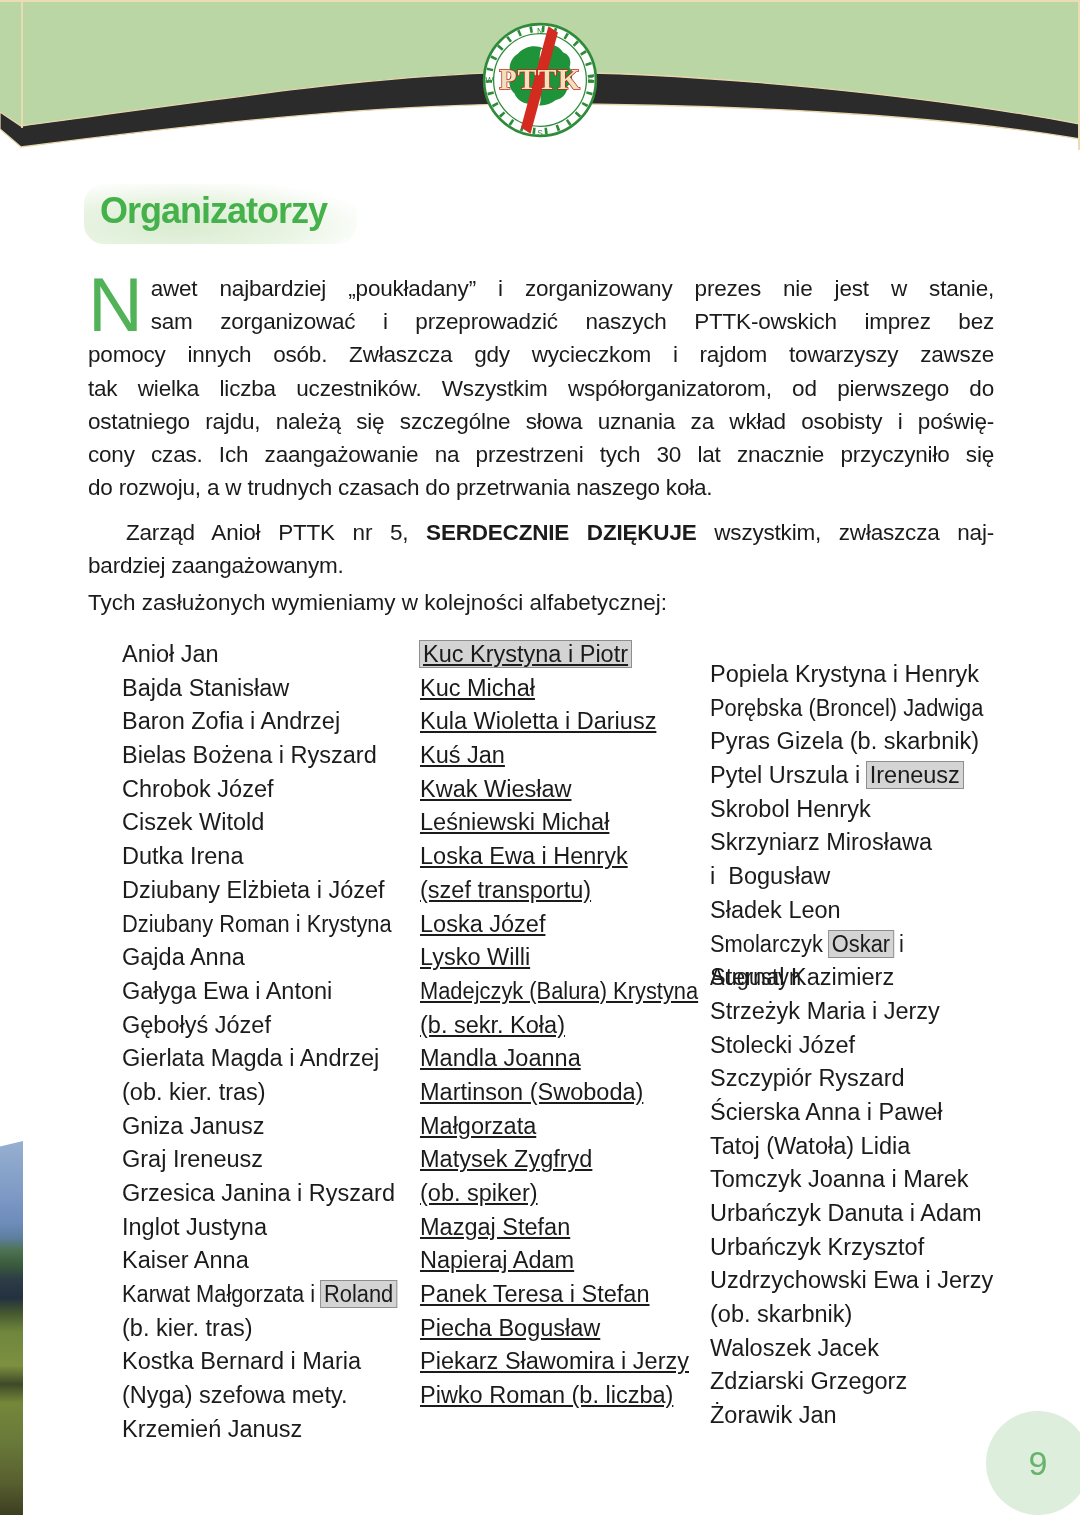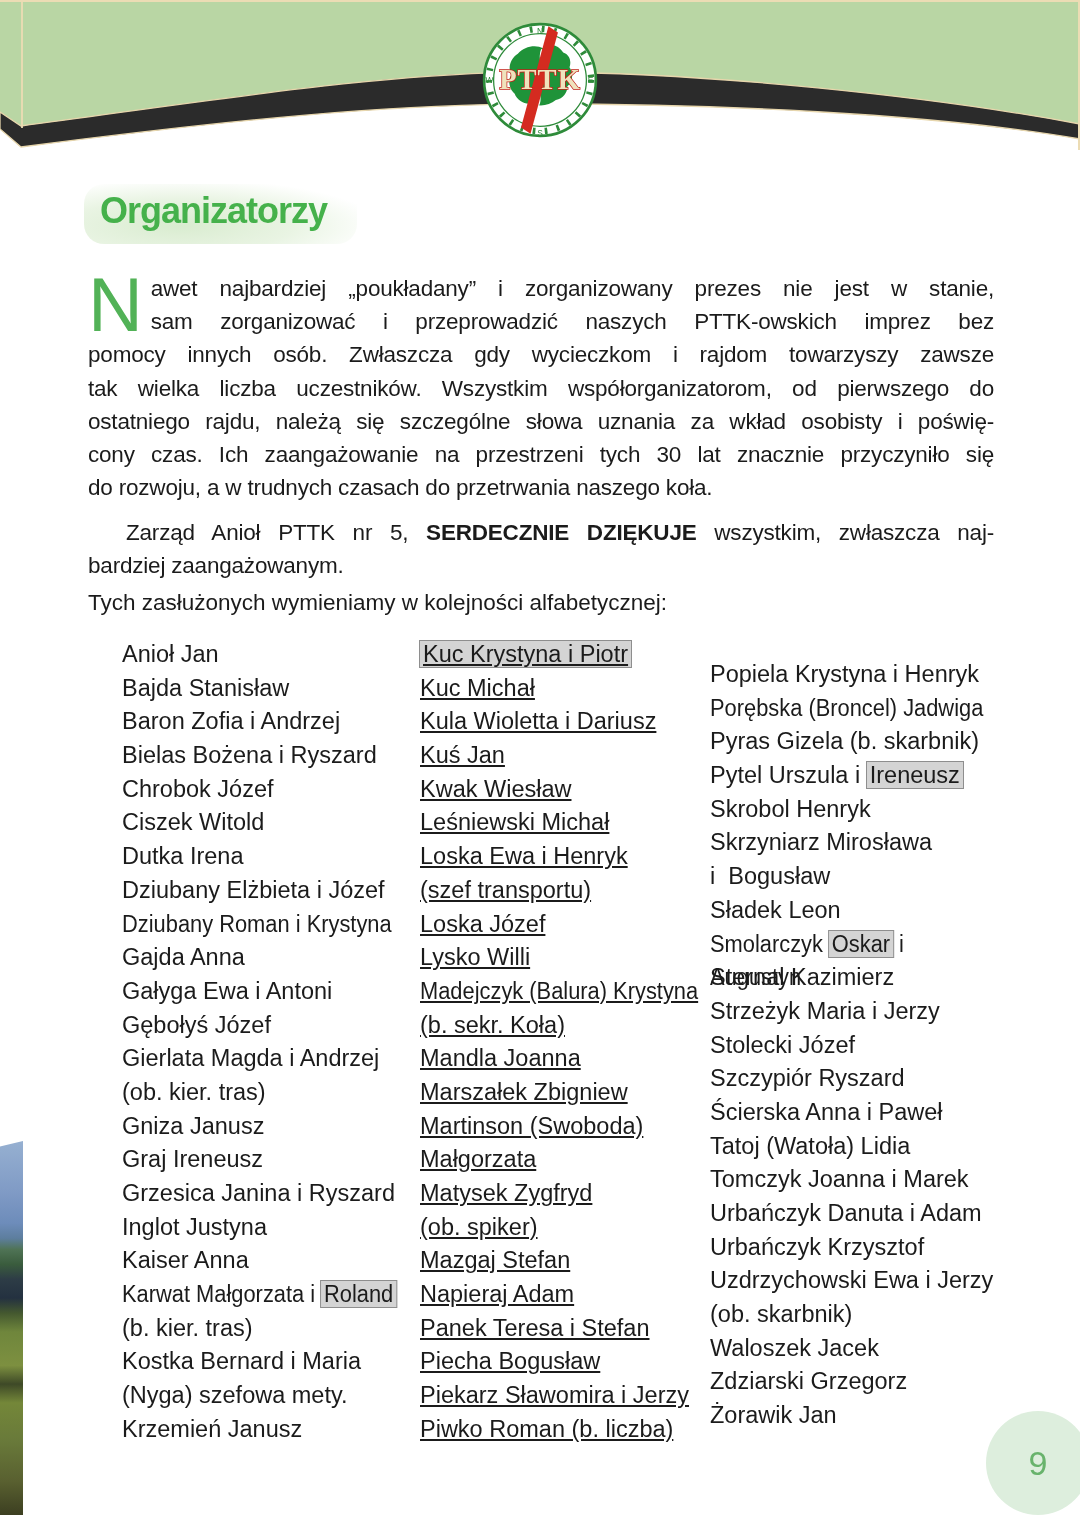--- a/index.html
+++ b/index.html
@@ -142,21 +142,20 @@
         <div class="litem"><span>Kuś Jan</span></div>
         <div class="litem"><span>Kwak Wiesław</span></div>
         <div class="litem"><span>Leśniewski Michał</span></div>
         <div class="litem"><span>Loska Ewa i Henryk</span></div>
         <div class="litem"><span>(szef transportu)</span></div>
         <div class="litem"><span>Loska Józef</span></div>
         <div class="litem"><span>Lysko Willi</span></div>
         <div class="litem fit"><span>Madejczyk (Balura) Krystyna</span></div>
         <div class="litem"><span>(b. sekr. Koła)</span></div>
         <div class="litem"><span>Mandla Joanna</span></div>
-        <div class="litem"><span>Marszałek Zbigniew</span></div>
         <div class="litem"><span>Martinson (Swoboda)</span></div>
         <div class="litem"><span>Małgorzata</span></div>
         <div class="litem"><span>Matysek Zygfryd</span></div>
         <div class="litem"><span>(ob. spiker)</span></div>
         <div class="litem"><span>Mazgaj Stefan</span></div>
         <div class="litem"><span>Napieraj Adam</span></div>
         <div class="litem"><span>Panek Teresa i Stefan</span></div>
         <div class="litem"><span>Piecha Bogusław</span></div>
         <div class="litem"><span>Piekarz Sławomira i Jerzy</span></div>
         <div class="litem"><span>Piwko Roman (b. liczba)</span></div>

